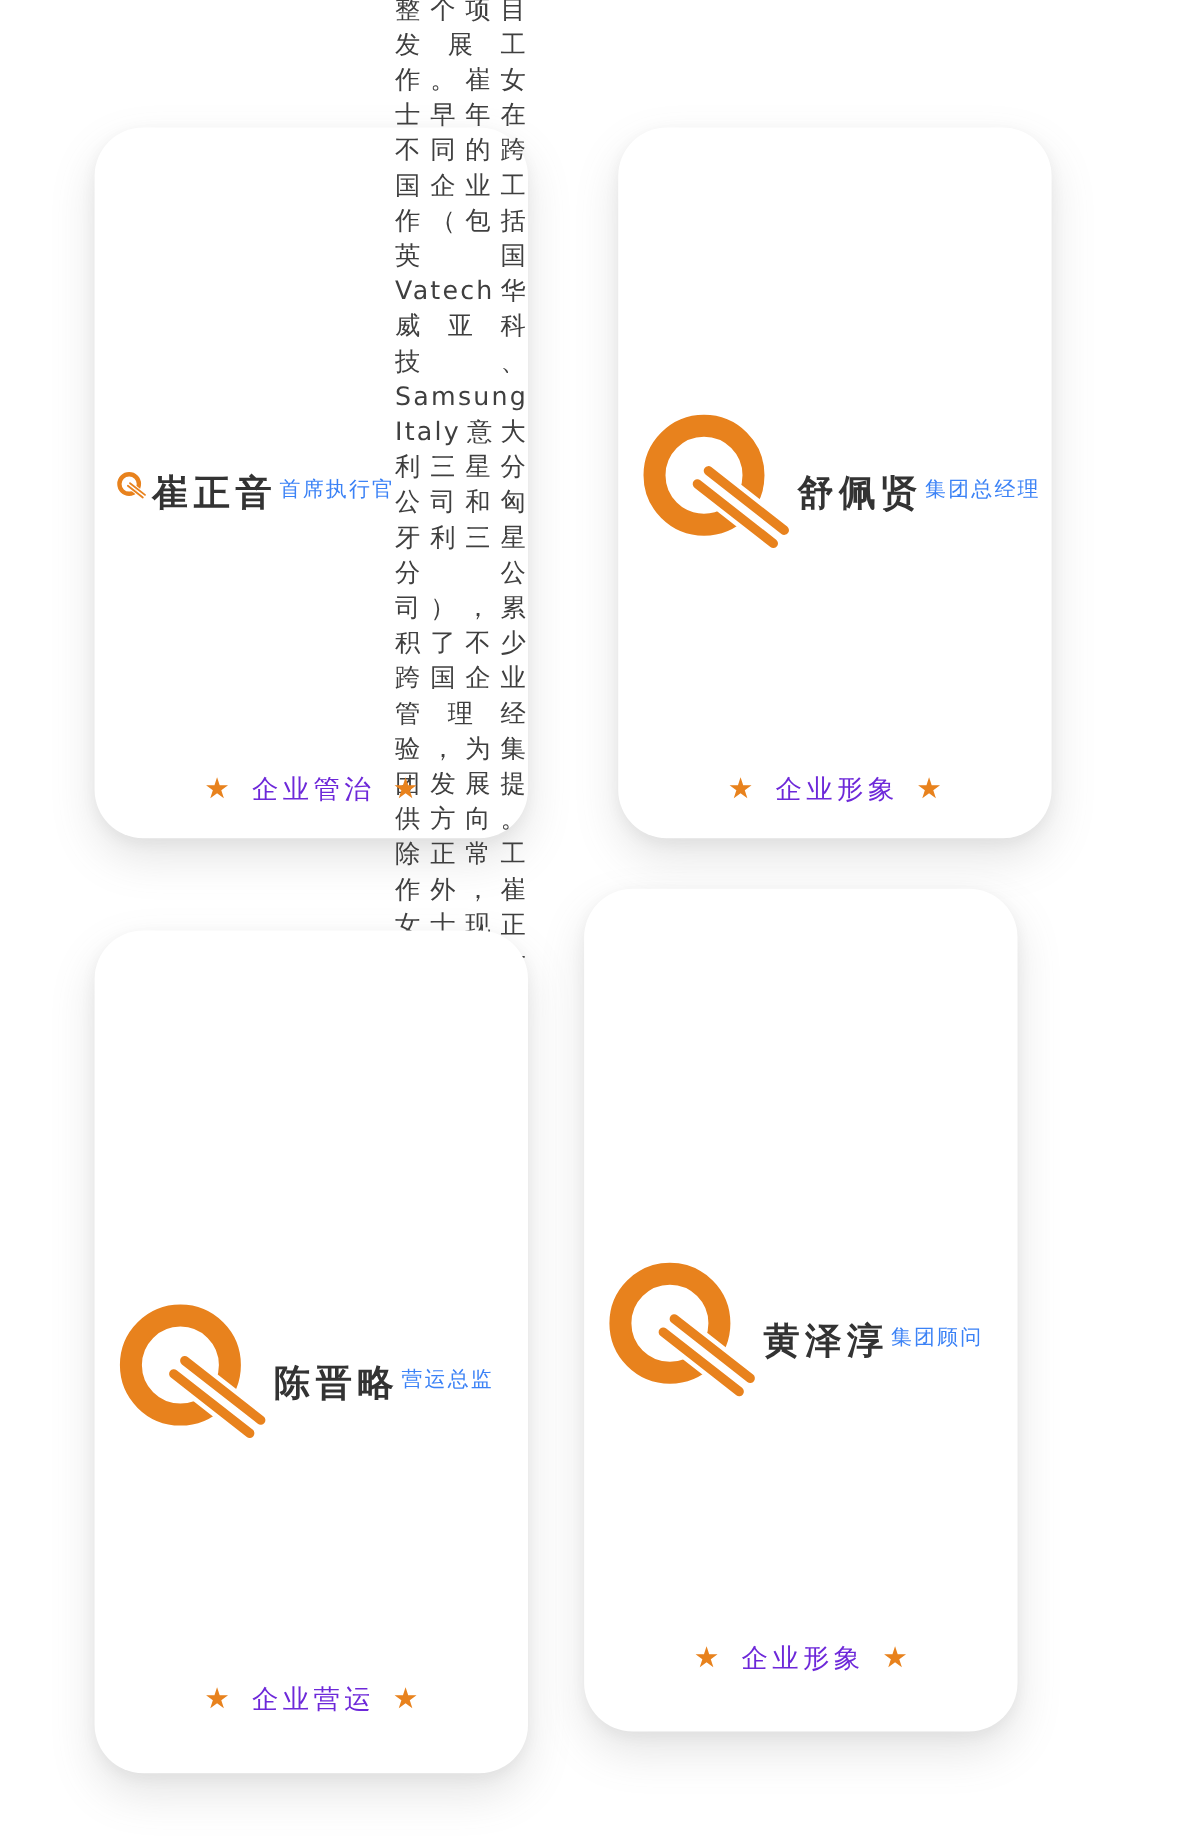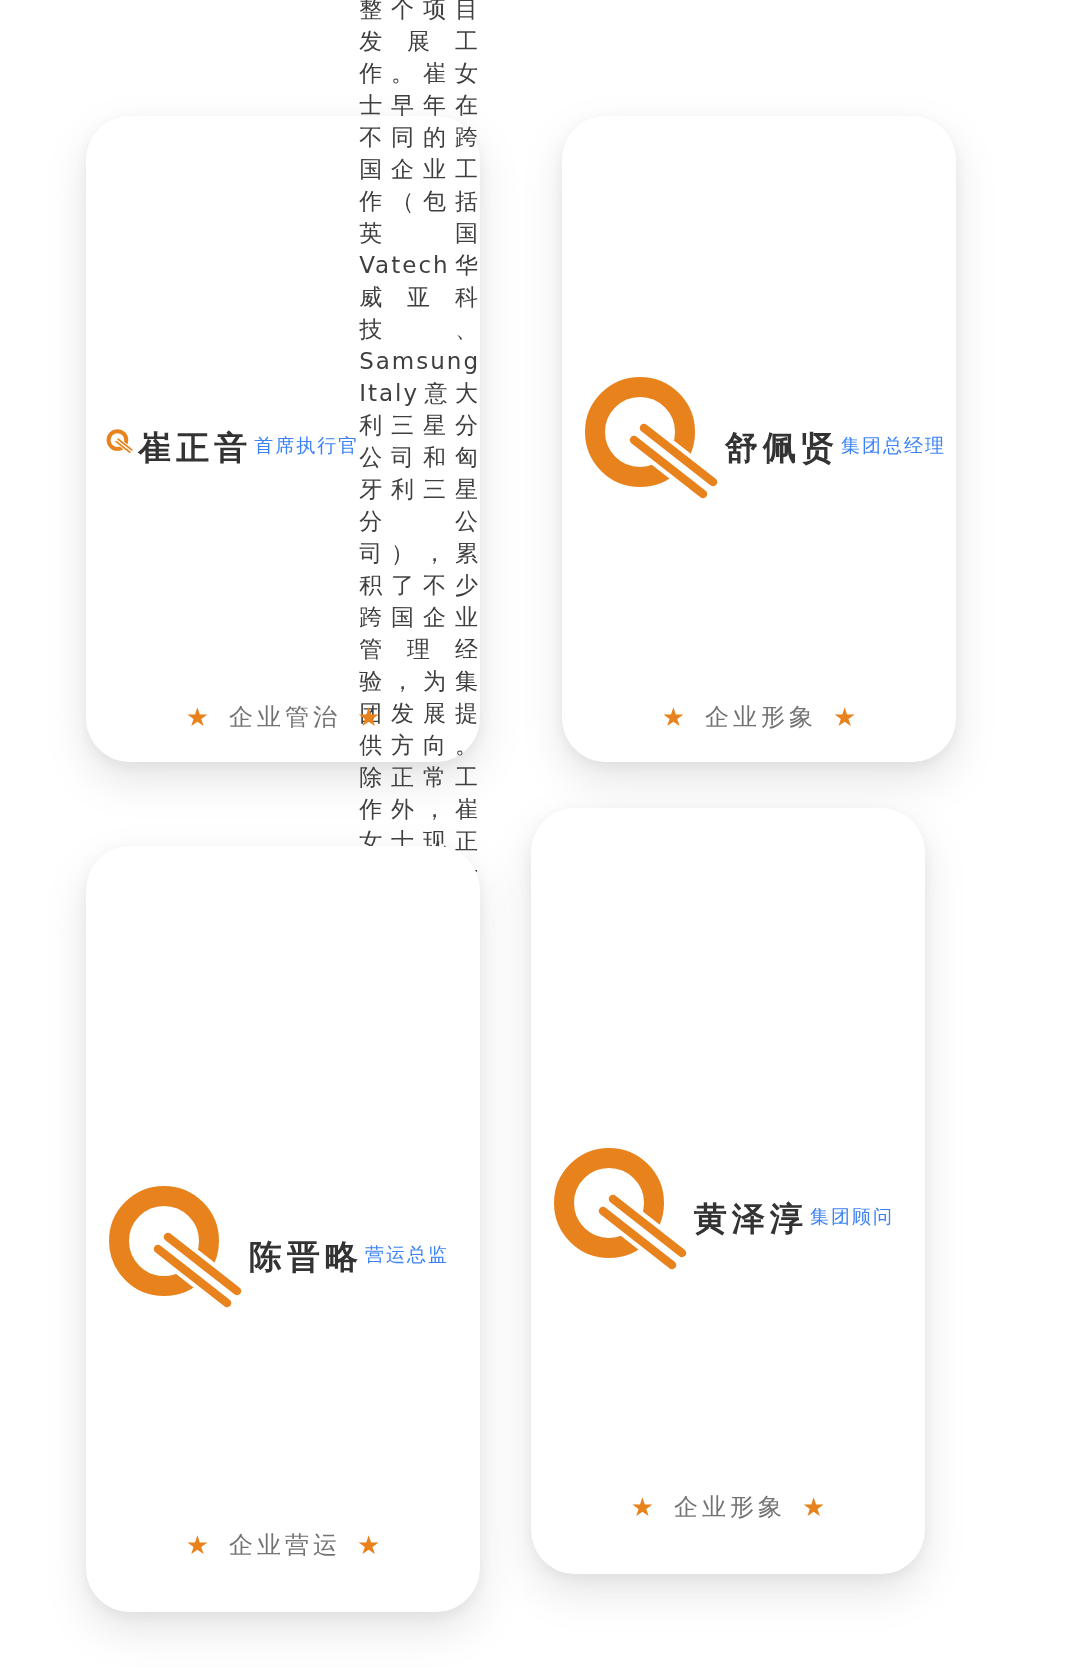--- a/index.html
+++ b/index.html
@@ -74,21 +74,21 @@
   }
   .tall .badge { bottom: 52px; }
   .badge .star {
     color: #E8821D;
     font-size: 26px;
     line-height: 30px;
   }
   .badge .tag {
     font-size: 24px;
     line-height: 30px;
-    color: #737373;
+    color: #6d28d9;
     letter-spacing: 4px;
     text-indent: 4px;
     white-space: nowrap;
   }
 </style>
 </head>
 <body>
 
 <div class="page">
 

